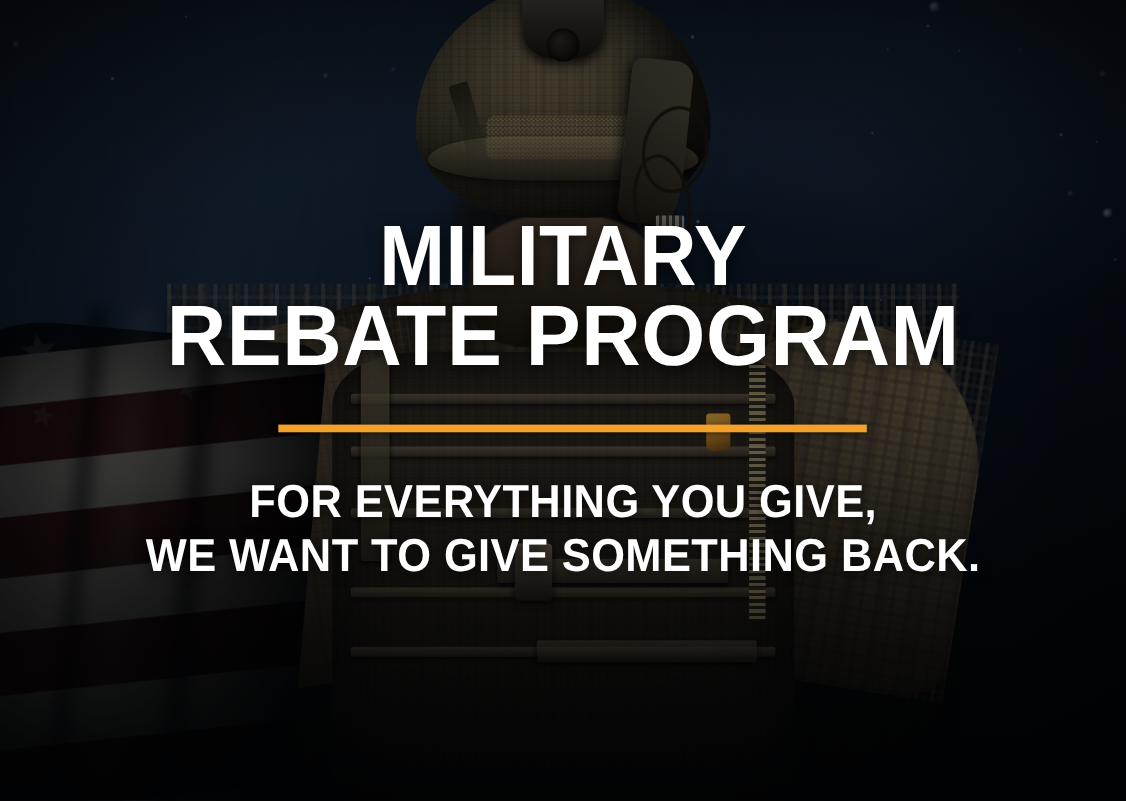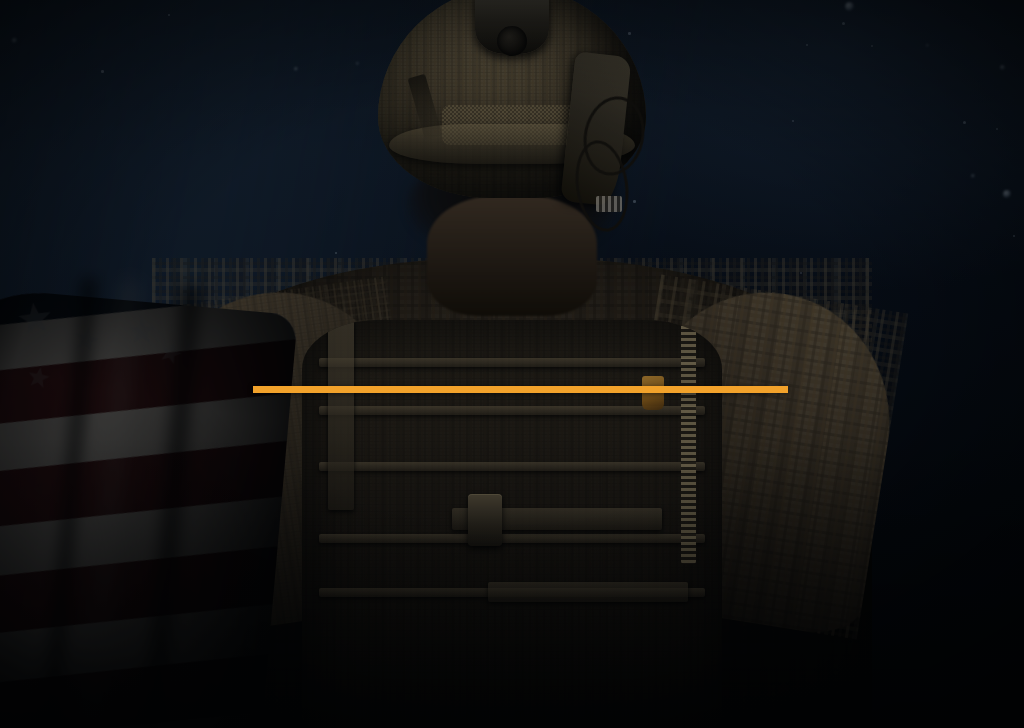--- a/index.html
+++ b/index.html
@@ -526,18 +526,28 @@
       <div class="flag-hi" style="left:44%; top:-4%; width:30px; height:108%;"></div>
       <div class="flag-shade"></div>
     </div>
 
     <div class="grade"></div>
     <div class="dim"></div>
   </div>
 
   <div class="overlay">
 
+    <div id="title-block">
+      <div class="headline">
+        <span class="l1">MILITARY</span>
+        <span class="l2">REBATE PROGRAM</span>
+      </div>
+    </div>
 
     <div id="divider"></div>
 
+    <div id="subtitle-block">
+      <span class="subline">FOR EVERYTHING YOU GIVE,</span>
+      <span class="subline">WE WANT TO GIVE SOMETHING BACK.</span>
+    </div>
 
   </div>
 </div>
 
 </body></html>

